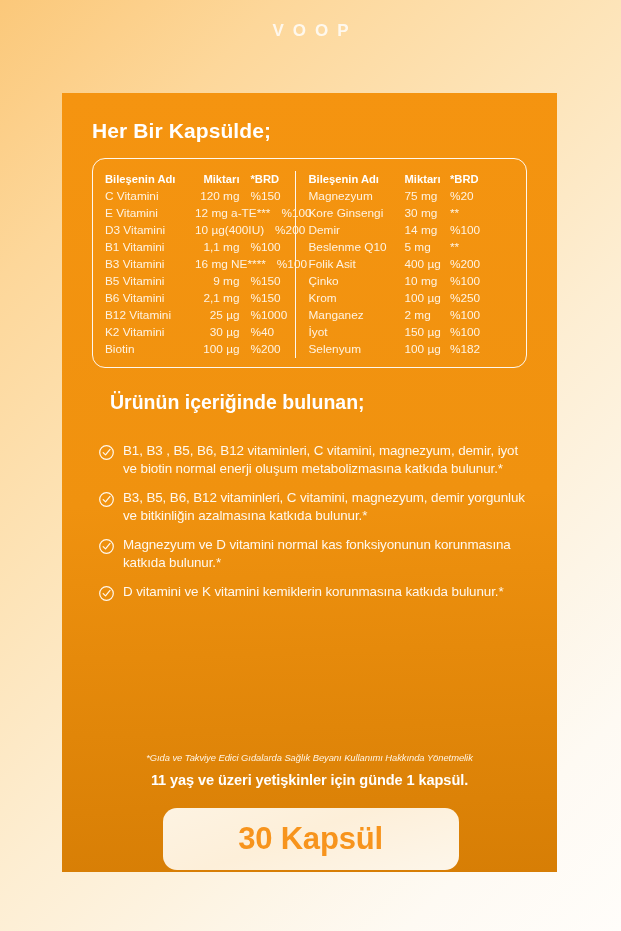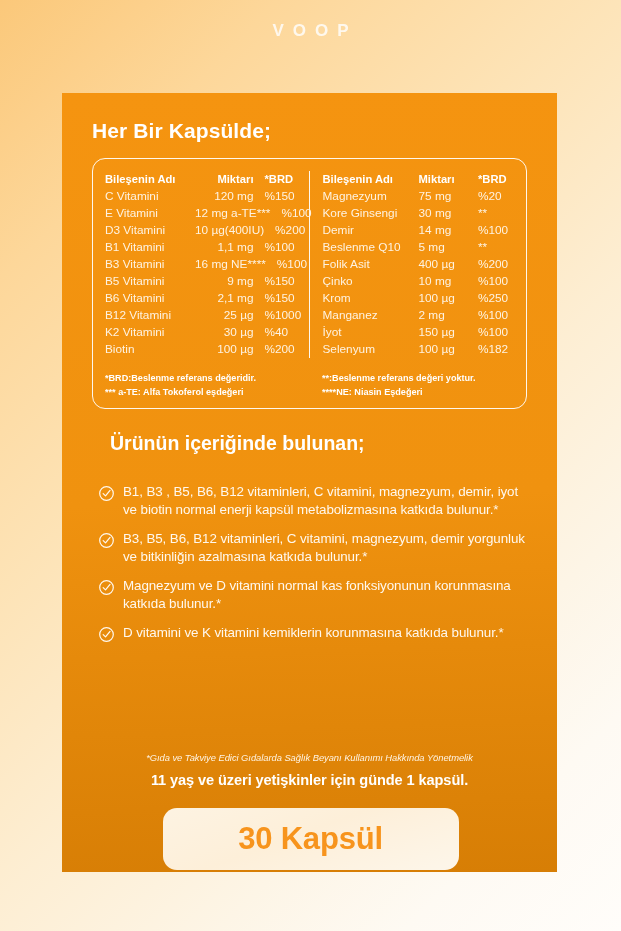--- a/index.html
+++ b/index.html
@@ -57,21 +57,21 @@
     font-size: 21px;
     font-weight: 700;
     letter-spacing: 0.1px;
     margin-bottom: 15px;
   }
 
   
   .table-box {
     border: 1.6px solid rgba(255,255,255,0.92);
     border-radius: 13px;
-    padding: 12px 0 9px 12px;
+    padding: 12px 28px 9px 12px;
   }
   .table-cols {
     display: flex;
   }
   .table-col {
     flex: 1 1 0;
     min-width: 0;
   }
   .table-col.right {
     border-left: 1.6px solid rgba(255,255,255,0.92);
@@ -319,42 +319,32 @@
             <div class="trow tbody-row">
               <span class="c-name">Selenyum</span>
               <span class="c-amt">100 µg</span>
               <span class="c-brd">%182</span>
             </div>
           </div>
       </div>
 
     </div>
 
-    <div class="table-notes">
-      <div class="notes-col">
-        <div>*BRD:Beslenme referans değeridir.</div>
-        <div>*** a-TE: Alfa Tokoferol eşdeğeri</div>
-      </div>
-      <div class="notes-col right">
-        <div>**:Beslenme referans değeri yoktur.</div>
-        <div>****NE: Niasin Eşdeğeri</div>
-      </div>
-    </div>
   </div>
 
   <div class="benefits-title">Ürünün içeriğinde bulunan;</div>
   <div id="benefits-list">
       <div class="benefit">
         <span class="check-icon">
           <svg viewBox="0 0 24 24" fill="none" stroke="#fff8ee" stroke-width="1.7" stroke-linecap="round" stroke-linejoin="round">
             <circle cx="12" cy="12" r="9.6"></circle>
             <path d="M7.3 12.2 L10.6 15.4 L17 7.6"></path>
           </svg>
         </span>
-        <div class="benefit-text">B1, B3 , B5, B6, B12 vitaminleri, C vitamini, magnezyum, demir, iyot ve biotin normal enerji kapsül metabolizmasına katkıda bulunur.*</div>
+        <div class="benefit-text">B1, B3 , B5, B6, B12 vitaminleri, C vitamini, magnezyum, demir, iyot ve biotin normal enerji oluşum metabolizmasına katkıda bulunur.*</div>
       </div>
       <div class="benefit">
         <span class="check-icon">
           <svg viewBox="0 0 24 24" fill="none" stroke="#fff8ee" stroke-width="1.7" stroke-linecap="round" stroke-linejoin="round">
             <circle cx="12" cy="12" r="9.6"></circle>
             <path d="M7.3 12.2 L10.6 15.4 L17 7.6"></path>
           </svg>
         </span>
         <div class="benefit-text">B3, B5, B6, B12 vitaminleri, C vitamini, magnezyum, demir yorgunluk ve bitkinliğin azalmasına katkıda bulunur.*</div>
       </div>

